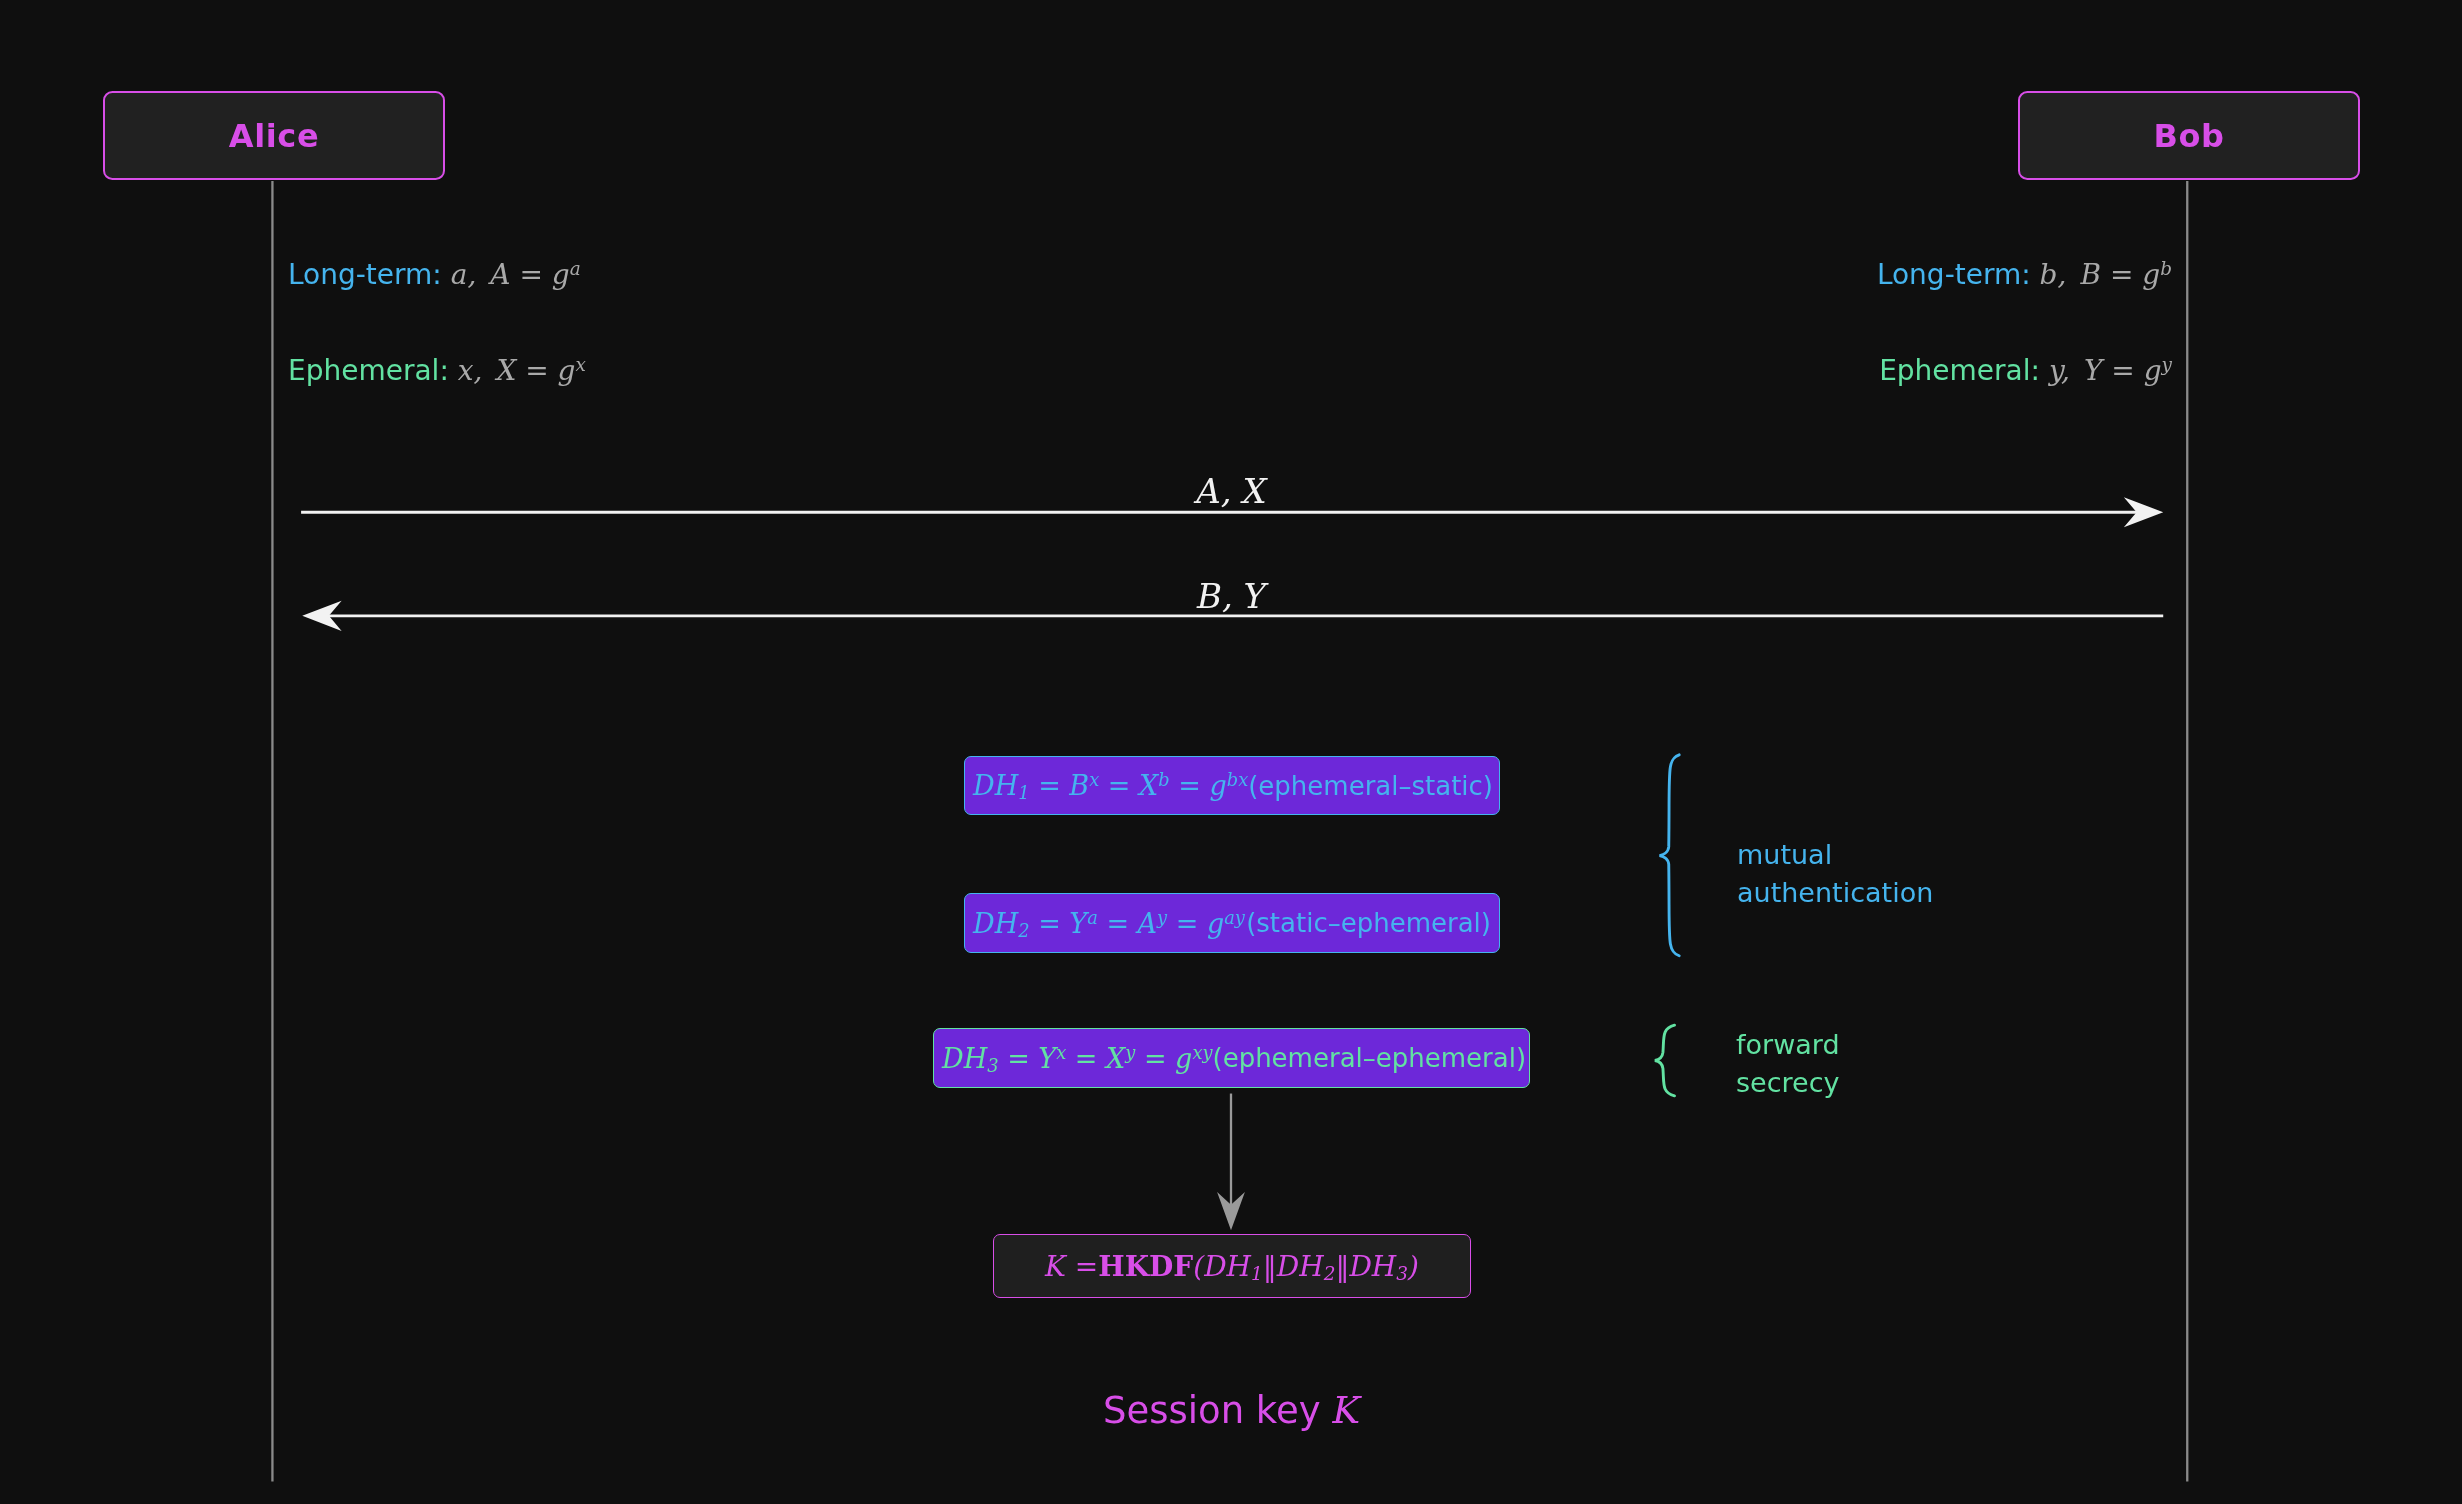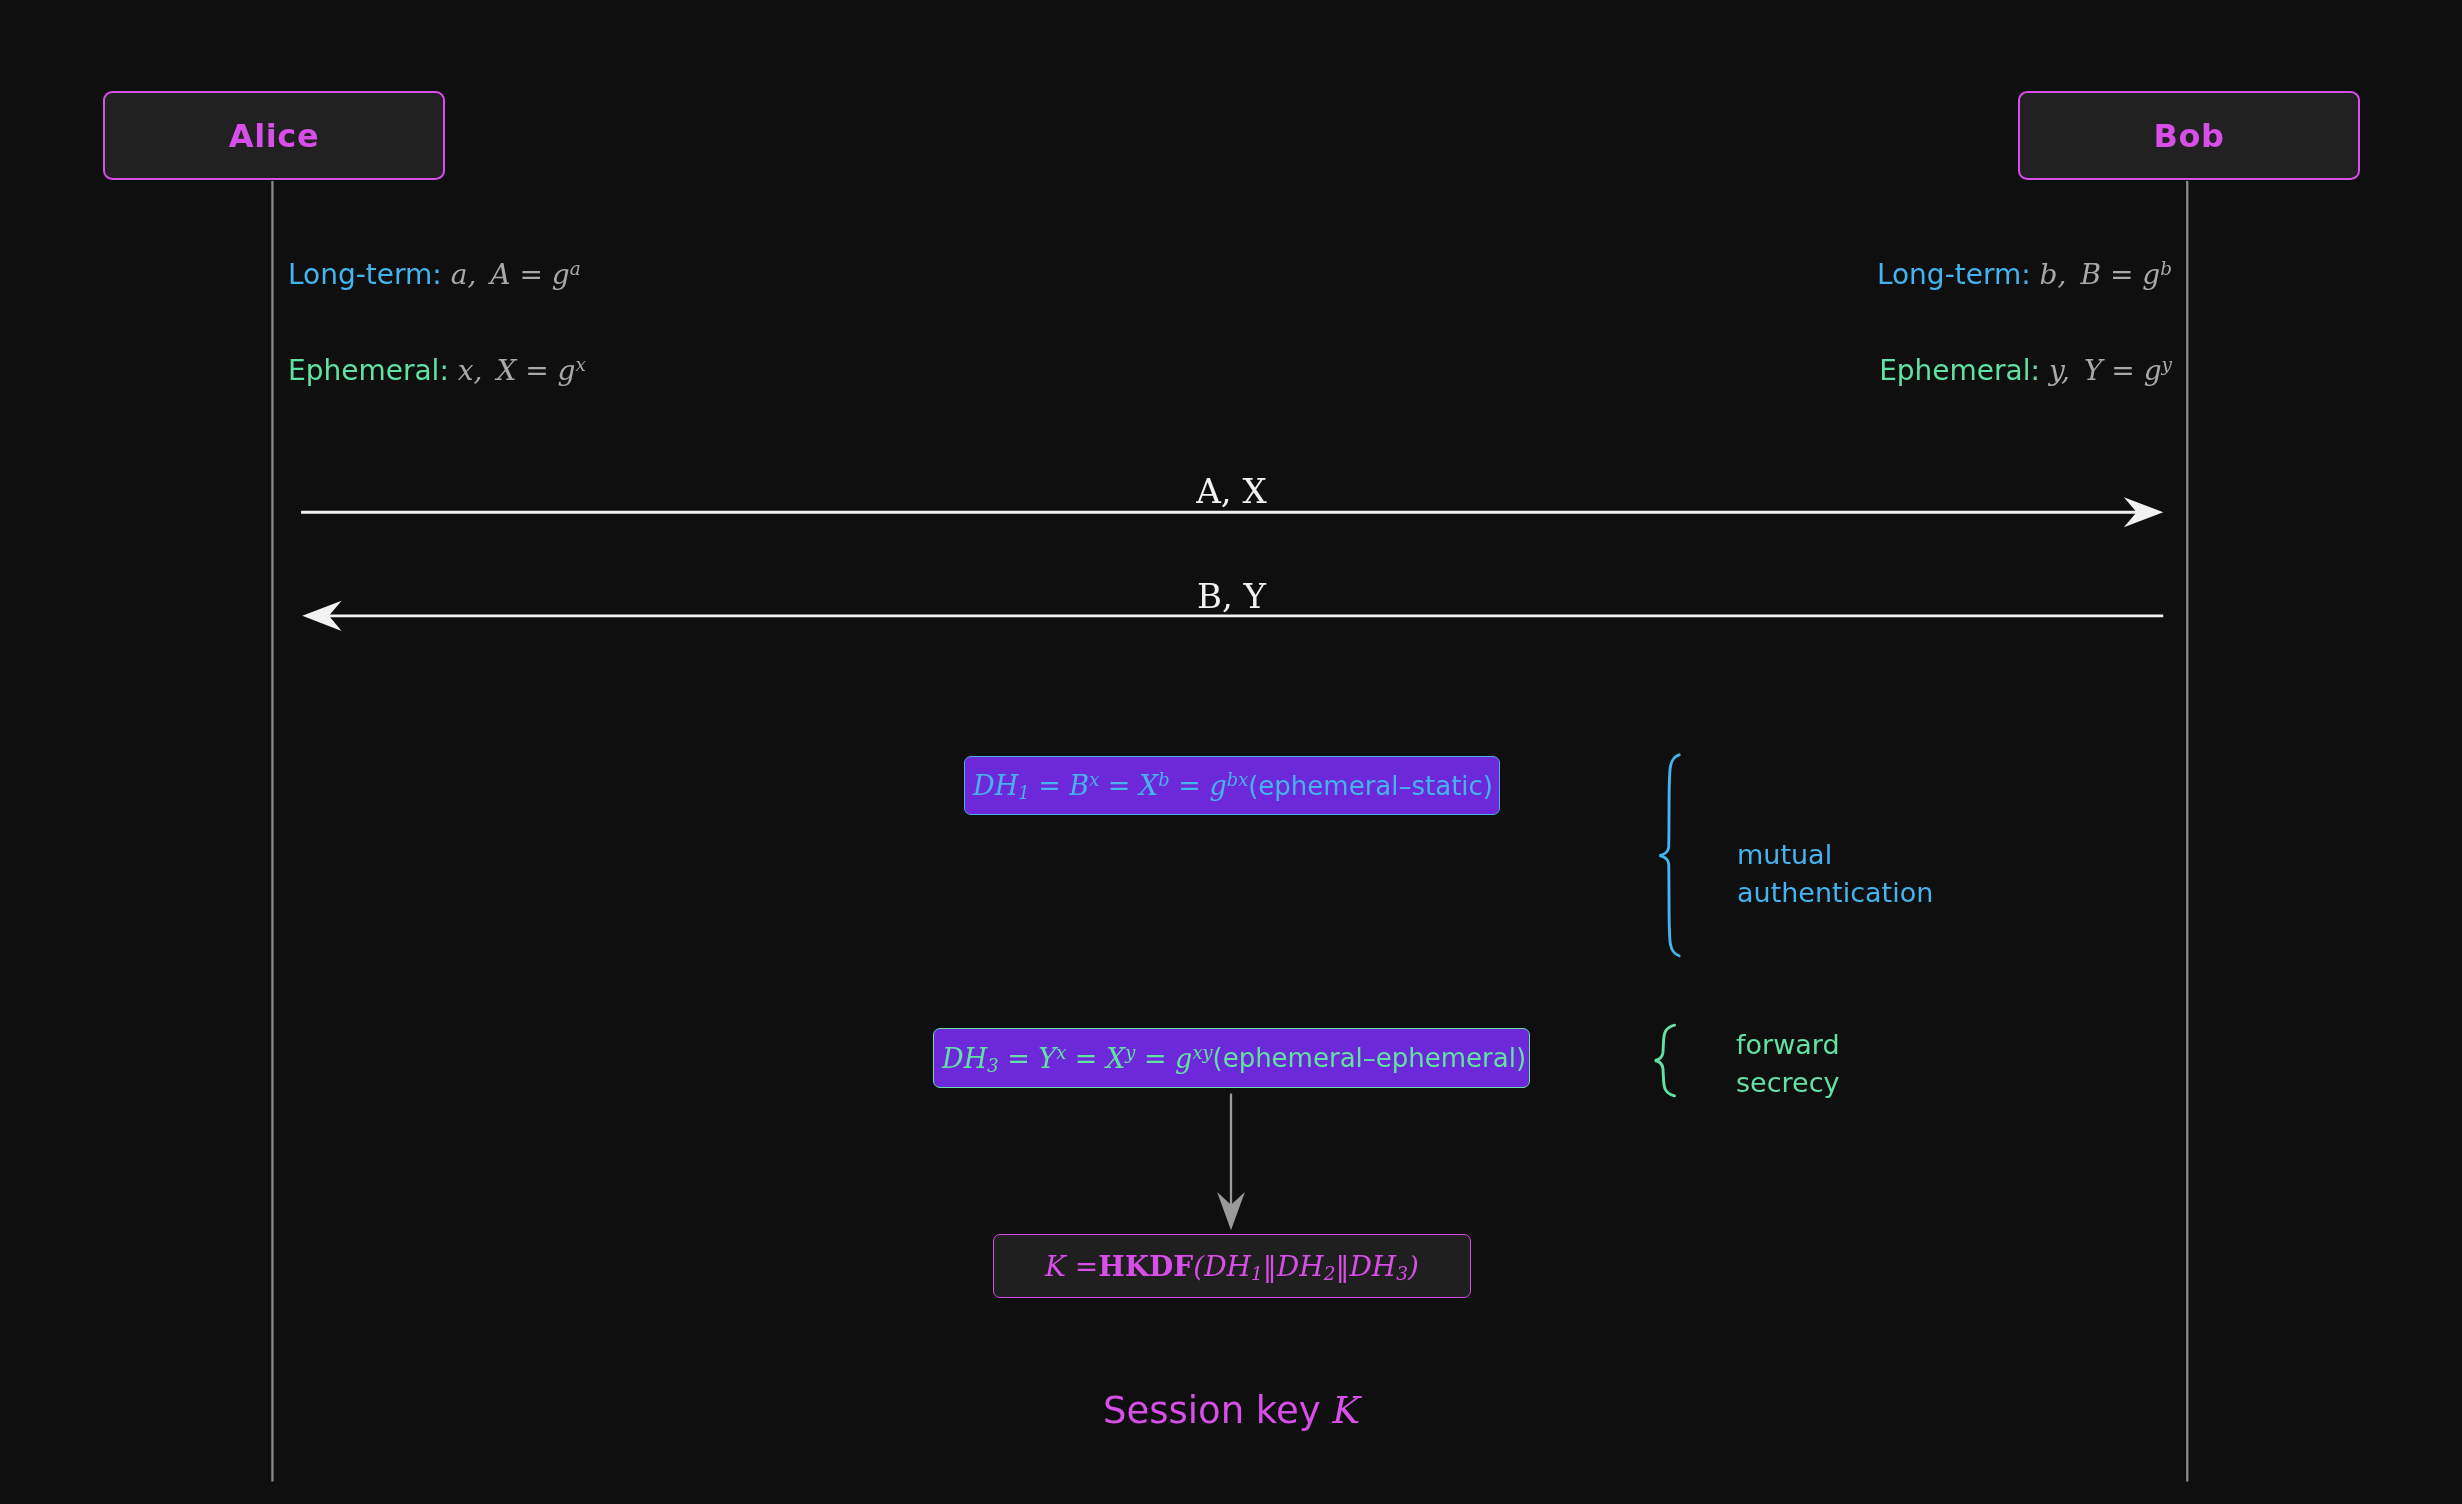--- a/index.html
+++ b/index.html
@@ -25,21 +25,21 @@
 
   .kv-row{font-size:28px;white-space:nowrap;}
   .kv-row .lbl-blue{color:var(--blue);}
   .kv-row .lbl-green{color:var(--green);}
   .math{font-family:"DejaVu Serif",serif;font-style:italic;}
   .kv-row .math{color:var(--graytext);}
   sub,sup{font-size:0.66em;line-height:0;}
   sup{vertical-align:0.5em;}
   sub{vertical-align:-0.22em;}
 
-  .msg-label{font-family:"DejaVu Serif",serif;color:var(--white);
+  .msg-label{font-family:"DejaVu Serif",serif;font-style:italic;color:var(--white);
              font-size:34px;text-align:center;}
 
   .dh-box{box-sizing:border-box;border-radius:7px;background:#6d28d9;
           display:flex;align-items:center;justify-content:space-between;
           padding:0 8px;white-space:nowrap;}
   .dh-blue{border:1.7px solid var(--blue);color:var(--blue);}
   .dh-green{border:1.7px solid var(--green);color:var(--green);}
   .dh-box .formula{font-size:27px;}
   .dh-box .note{font-size:26px;}
 
@@ -103,20 +103,24 @@
     <span class="math">y, Y = g<sup>y</sup></span>
   </div>
 
   <div class="abs msg-label" style="left:942px;top:471px;width:579px;">A, X</div>
   <div class="abs msg-label" style="left:942px;top:576px;width:579px;">B, Y</div>
 
   <div class="abs dh-box dh-blue" style="left:964px;top:756px;width:536px;height:59px;">
     <span class="math formula">DH<sub>1</sub> = B<sup>x</sup> = X<sup>b</sup> = g<sup>bx</sup></span>
     <span class="note">(ephemeral–static)</span>
   </div>
+  <div class="abs dh-box dh-blue" style="left:964px;top:893px;width:536px;height:60px;">
+    <span class="math formula">DH<sub>2</sub> = Y<sup>a</sup> = A<sup>y</sup> = g<sup>ay</sup></span>
+    <span class="note">(static–ephemeral)</span>
+  </div>
   <div class="abs dh-box dh-green" style="left:933px;top:1028px;width:597px;height:60px;">
     <span class="math formula">DH<sub>3</sub> = Y<sup>x</sup> = X<sup>y</sup> = g<sup>xy</sup></span>
     <span class="note">(ephemeral–ephemeral)</span>
   </div>
 
   <div class="abs annot blue" style="left:1702px;top:836px;">
     <div>mutual</div>
     <div>authentication</div>
   </div>
   <div class="abs annot green" style="left:1701px;top:1026px;">

